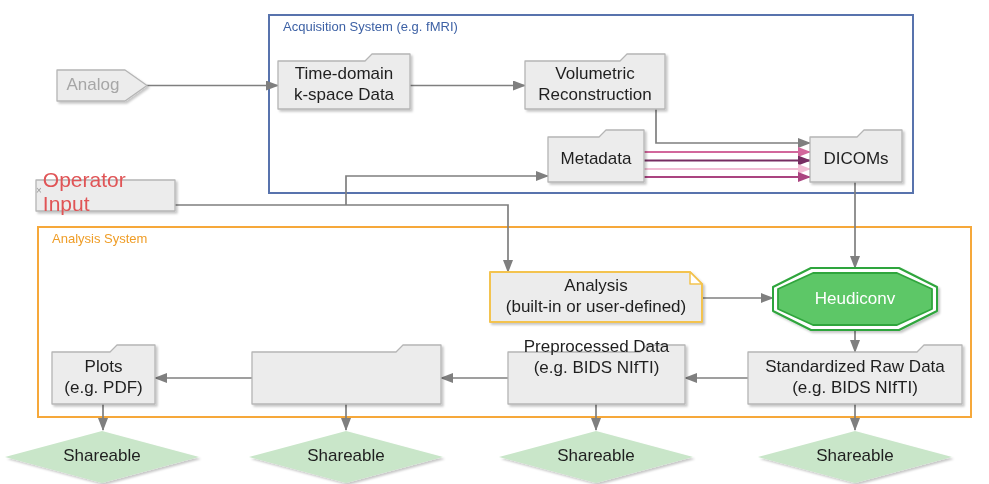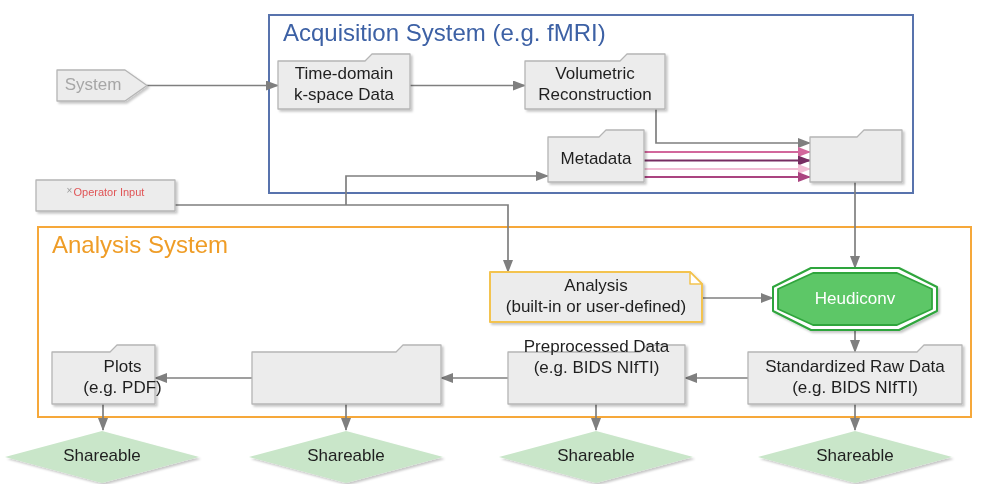--- a/index.html
+++ b/index.html
@@ -27,26 +27,26 @@
   .octo-outer{fill:#ffffff;stroke:var(--heudiconv-border);stroke-width:2;stroke-linejoin:round;filter:url(#ds);}
   .octo-inner{fill:var(--heudiconv-fill);stroke:var(--heudiconv-border);stroke-width:1.8;stroke-linejoin:round;}
   .diamond{fill:var(--diamond-fill);filter:url(#ds);}
   .lbl{
     position:absolute;display:flex;align-items:center;justify-content:center;
     text-align:center;white-space:pre-line;font-size:17px;line-height:1.22;
     color:var(--node-text);
   }
   .lbl.muted{color:var(--analog-text);}
   .lbl.white{color:var(--heudiconv-text);border-radius:24px;}
-  .ctitle{position:absolute;font-size:24px;white-space:nowrap;}
+  .ctitle{position:absolute;font-size:13px;white-space:nowrap;}
   .ctitle.acq{color:var(--acquisition-title);}
   .ctitle.ana{color:var(--analysis-title);}
   .op-wrap{position:absolute;display:flex;align-items:center;justify-content:center;}
   .op-mark{color:var(--operator-mark);font-size:10px;margin-right:1px;transform:translateY(-2px);}
-  .op-text{color:var(--operator-text);font-size:11px;}
+  .op-text{color:var(--operator-text);font-size:21px;}
 </style>
 </head>
 <body>
 
 <div id="canvas">
 
   <svg width="989" height="484" viewBox="0 0 989 484">
     <defs>
       <filter id="ds" x="-20%" y="-20%" width="140%" height="140%">
         <feDropShadow dx="2" dy="2" stdDeviation="1.2" flood-color="#000000" flood-opacity="0.22"></feDropShadow>
@@ -107,37 +107,38 @@
     <path class="nshape" d="M52,352 L52,404 L155,404 L155,345 L117,345 L110,352 Z"></path>
     <path class="diamond" d="M5,457 L102,431 L199,457 L102,483 Z"></path>
     <path class="diamond" d="M249,457 L346,431 L443,457 L346,483 Z"></path>
     <path class="diamond" d="M499,457 L596,431 L693,457 L596,483 Z"></path>
     <path class="diamond" d="M758,457 L855,431 L952,457 L855,483 Z"></path>
   </svg>
 
   <div class="ctitle acq" style="left:283px;top:19px;">Acquisition System (e.g. fMRI)</div>
   <div class="ctitle ana" style="left:52px;top:231px;">Analysis System</div>
 
-  <div class="lbl muted" style="left:57px;top:70px;width:72px;height:31px;">System</div>
+  <div class="lbl muted" style="left:57px;top:70px;width:72px;height:31px;">Analog</div>
   <div class="lbl" style="left:525px;top:61px;width:140px;height:48px;">Volumetric
 Reconstruction</div>
   <div class="lbl" style="left:278px;top:61px;width:132px;height:48px;">Time-domain
 k-space Data</div>
   <div class="lbl" style="left:548px;top:137px;width:96px;height:45px;text-align:center;">Metadata</div>
+  <div class="lbl" style="left:810px;top:137px;width:92px;height:45px;">DICOMs</div>
   <div class="op-wrap" style="left:36px;top:181px;width:139px;height:22px;">
     <span class="op-mark">×</span>
     <span class="op-text">Operator Input</span>
   </div>
   <div class="lbl" style="left:490px;top:274px;width:212px;height:45px;">Analysis
 (built-in or user-defined)</div>
   <div class="lbl white" style="left:777px;top:272px;width:156px;height:54px;">Heudiconv</div>
   <div class="lbl" style="left:748px;top:352px;width:214px;height:52px;">Standardized Raw Data
 (e.g. BIDS NIfTI)</div>
   <div class="lbl" style="left:508px;top:332px;width:177px;height:52px;">Preprocessed Data
 (e.g. BIDS NIfTI)</div>
-  <div class="lbl" style="left:52px;top:352px;width:103px;height:52px;margin-left:19px;">Plots
+  <div class="lbl" style="left:52px;top:352px;width:103px;height:52px;">Plots
 (e.g. PDF)</div>
   <div class="lbl" style="left:5px;top:431px;width:194px;height:50px;">Shareable</div>
   <div class="lbl" style="left:249px;top:431px;width:194px;height:50px;">Shareable</div>
   <div class="lbl" style="left:499px;top:431px;width:194px;height:50px;">Shareable</div>
   <div class="lbl" style="left:758px;top:431px;width:194px;height:50px;">Shareable</div>
 
 </div>
 
 </body></html>

